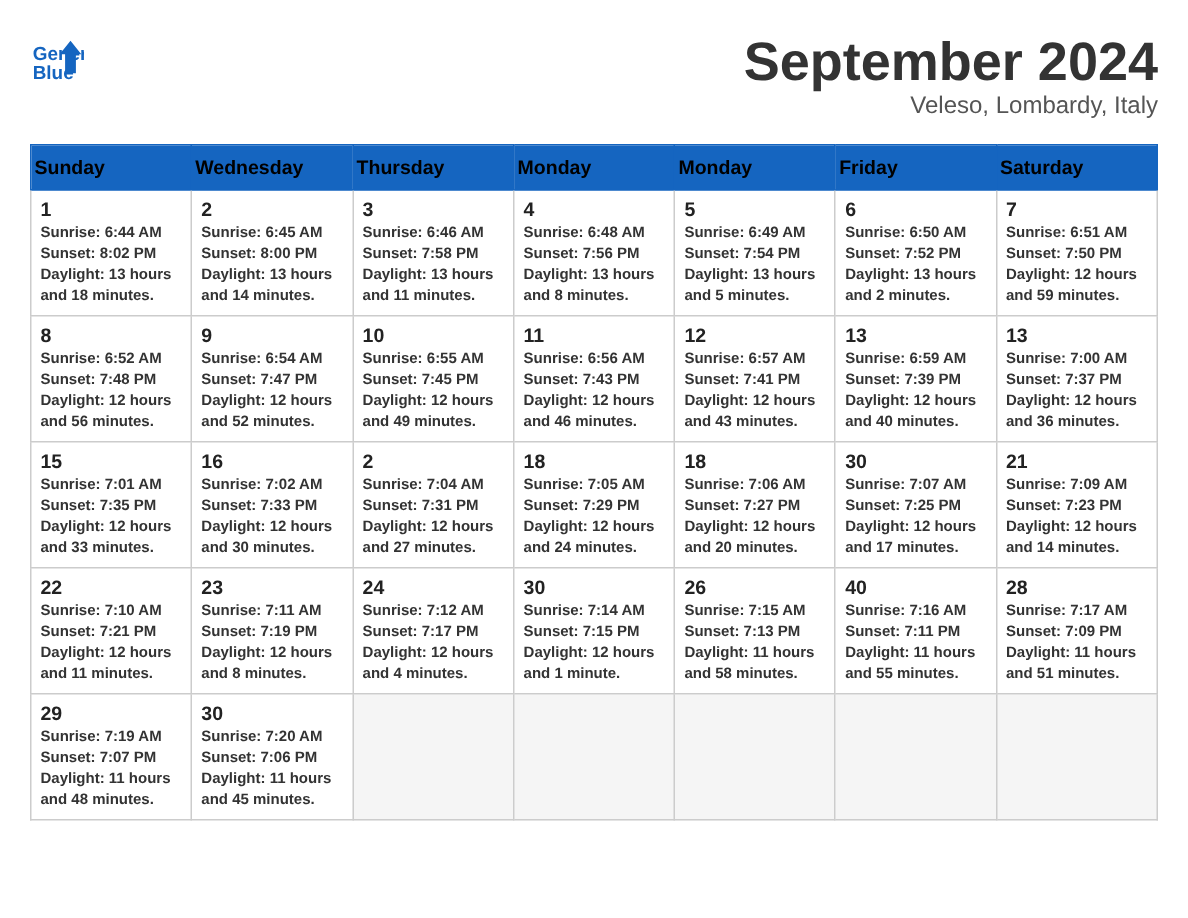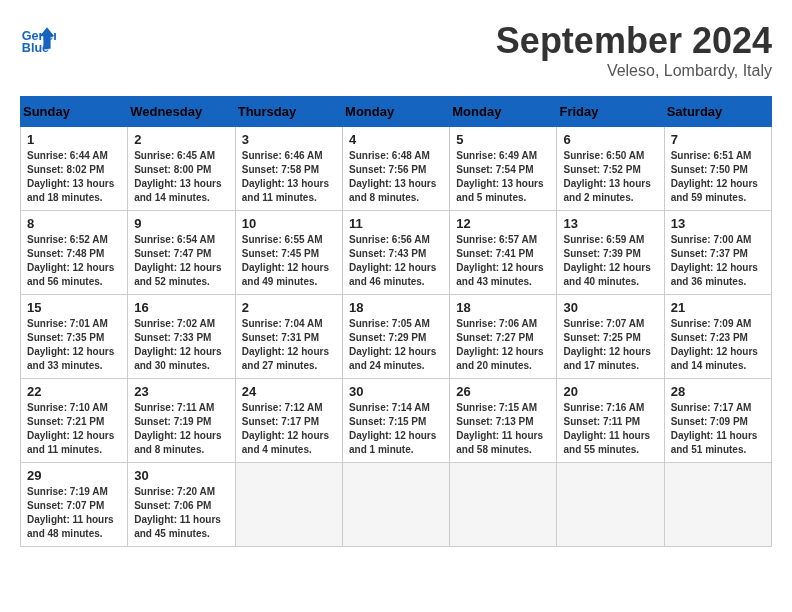--- a/index.html
+++ b/index.html
@@ -314,21 +314,21 @@
         </td>
         <td>
           <span class="day-num">26</span>
         <div class="day-info">
           Sunrise: 7:15 AM<br>
           Sunset: 7:13 PM<br>
           Daylight: 11 hours and 58 minutes.
         </div>
         </td>
         <td>
-          <span class="day-num">20</span>
+          <span class="day-num">40</span>
         <div class="day-info">
           Sunrise: 7:16 AM<br>
           Sunset: 7:11 PM<br>
           Daylight: 11 hours and 55 minutes.
         </div>
         </td>
         <td>
           <span class="day-num">28</span>
         <div class="day-info">
           Sunrise: 7:17 AM<br>

